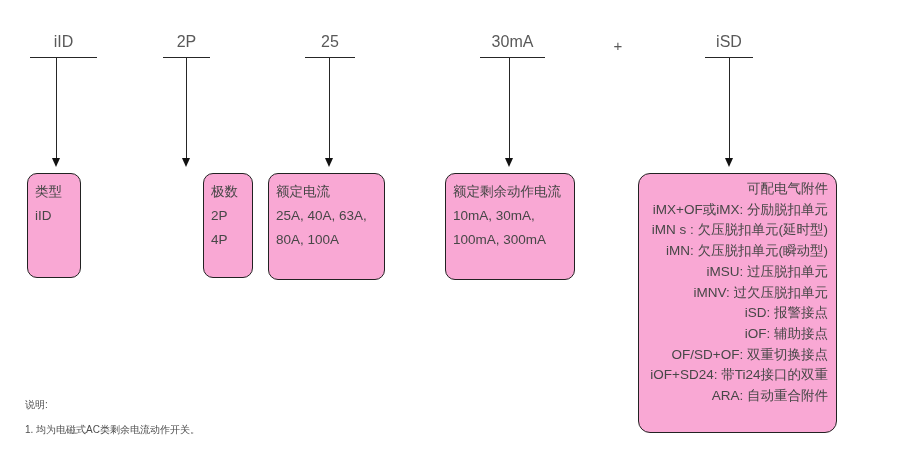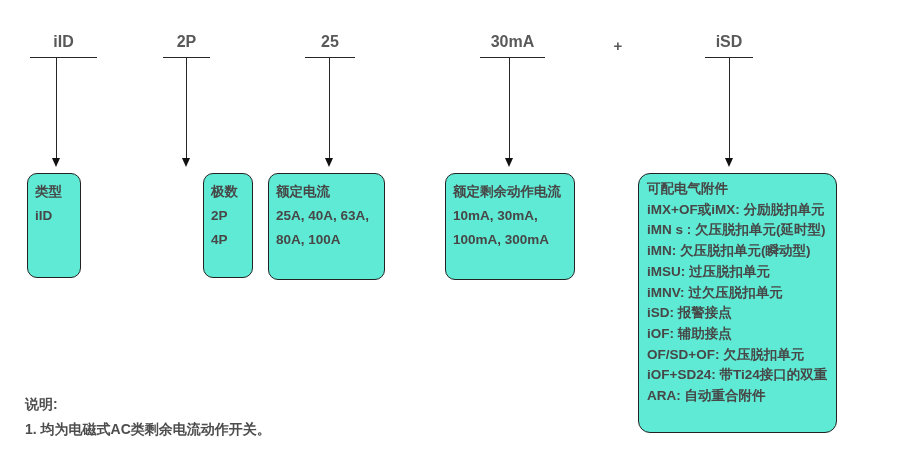--- a/index.html
+++ b/index.html
@@ -5,21 +5,20 @@
   * { margin: 0; padding: 0; box-sizing: border-box; }
   html, body { background: #ffffff; }
   body { font-family: "Liberation Sans", "DejaVu Sans", sans-serif; }
   .canvas {
     position: relative;
     width: 900px;
     height: 473px;
     background: #ffffff;
     overflow: hidden;
     color: #4d4d4d;
-    font-weight: bold;
   }
   .code-label {
     position: absolute;
     top: 32px;
     font-size: 16px;
     line-height: 20px;
     color: #595959;
     text-align: center;
     white-space: nowrap;
   }
@@ -42,21 +41,21 @@
     width: 0; height: 0;
     border-left: 4.5px solid transparent;
     border-right: 4.5px solid transparent;
     border-top: 9px solid #111111;
   }
   .info-box {
     position: absolute;
     top: 173px;
     border: 1.5px solid #222222;
     border-radius: 10px;
-    background: #5eead4;
+    background: #f9a8d4;
     padding: 6px 7px;
     font-size: 13.5px;
     line-height: 24px;
     color: #474747;
     white-space: nowrap;
   }
   .big-box {
     border-radius: 12px;
     line-height: 20.7px;
     padding: 5px 8px;
@@ -84,36 +83,36 @@
   .c4-label { left: 480px; width: 65px; }
   .c4-underline { left: 480px; width: 65px; }
   .c4-line { left: 509px; }
   .c4-head { left: 505px; }
   .c4-box { left: 445px; width: 130px; height: 107px; }
 
   .c5-label { left: 705px; width: 48px; }
   .c5-underline { left: 705px; width: 48px; }
   .c5-line { left: 729px; }
   .c5-head { left: 725px; }
-  .c5-box { left: 638px; width: 199px; height: 260px; }
+  .c5-box { left: 638px; width: 199px; height: 260px; text-align: right; }
 
   .plus-sign {
     position: absolute;
     left: 608px;
     top: 37px;
     width: 20px;
     text-align: center;
     font-size: 15px;
     color: #595959;
   }
   .notes {
     position: absolute;
     left: 25px;
     top: 392px;
-    font-size: 14px;
+    font-size: 10px;
     line-height: 25px;
     color: #4d4d4d;
   }
 </style>
 </head>
 <body>
 
 <div class="canvas">
 
   <div class="code-label c1-label">iID</div>
@@ -163,21 +162,21 @@
   <div class="arrow-head c5-head"></div>
   <div class="info-box big-box c5-box">
     <div>可配电气附件</div>
     <div>iMX+OF或iMX: 分励脱扣单元</div>
     <div>iMN s : 欠压脱扣单元(延时型)</div>
     <div>iMN: 欠压脱扣单元(瞬动型)</div>
     <div>iMSU: 过压脱扣单元</div>
     <div>iMNV: 过欠压脱扣单元</div>
     <div>iSD: 报警接点</div>
     <div>iOF: 辅助接点</div>
-    <div>OF/SD+OF: 欠压脱扣单元</div>
+    <div>OF/SD+OF: 双重切换接点</div>
     <div>iOF+SD24: 带Ti24接口的双重</div>
     <div>ARA: 自动重合附件</div>
   </div>
 
   <div class="notes">
     <div>说明:</div>
     <div>1. 均为电磁式AC类剩余电流动作开关。</div>
   </div>
 
 </div>

